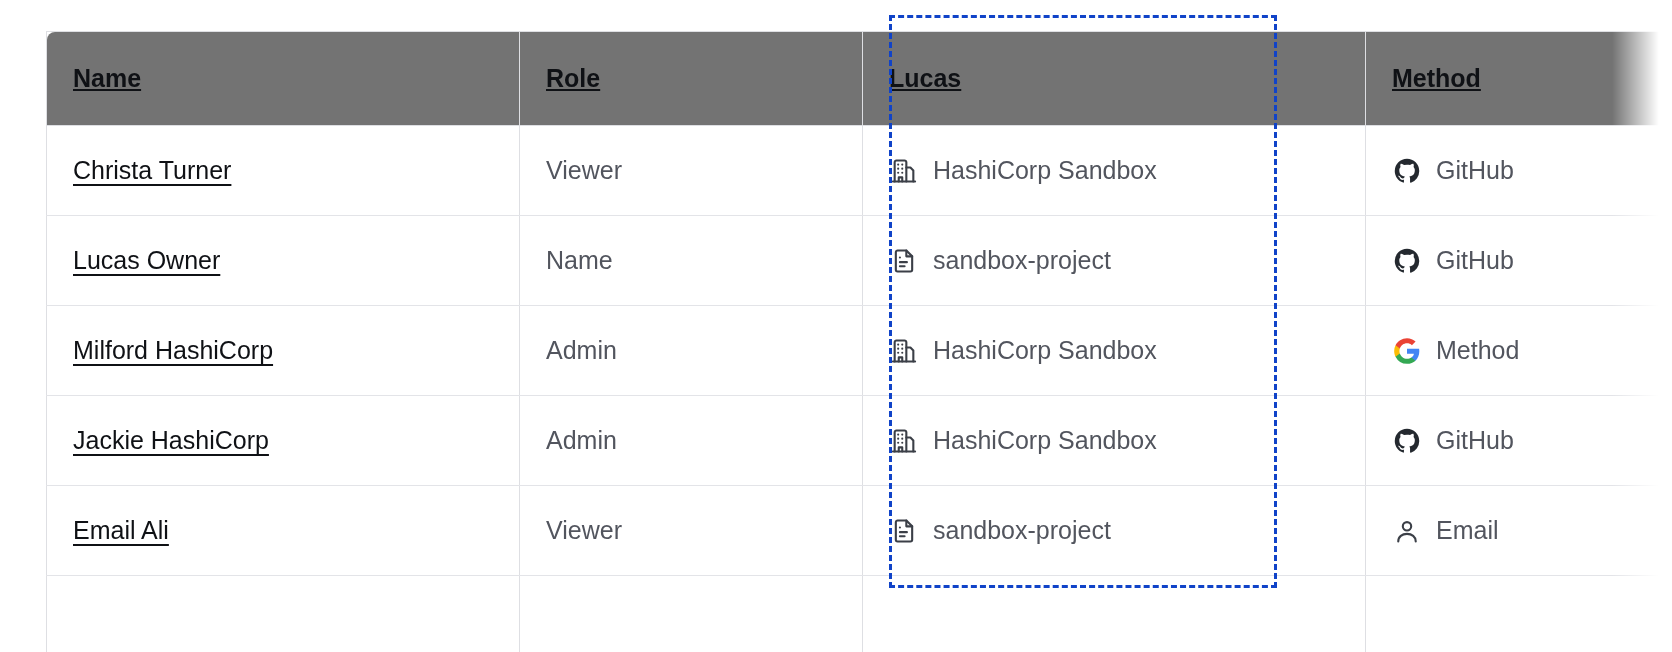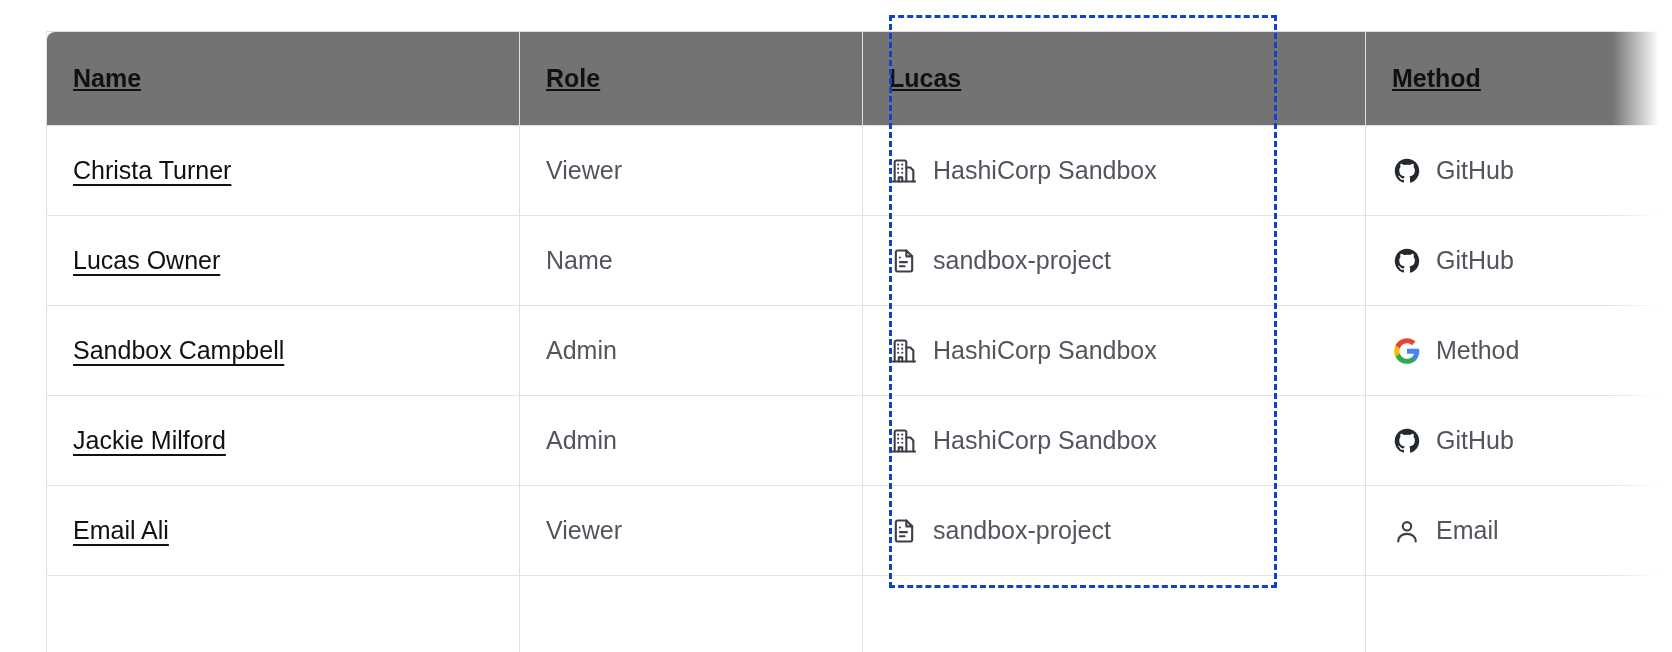--- a/index.html
+++ b/index.html
@@ -194,21 +194,21 @@
                   <path d="M12 1.5A10.5 10.5 0 0 0 1.5 12c0 4.64 3.01 8.57 7.18 9.96.52.1.71-.23.71-.5 0-.25-.01-1.07-.01-1.95-2.63.48-3.31-.64-3.52-1.23-.12-.3-.63-1.23-1.08-1.48-.37-.2-.9-.68-.01-.7.83-.01 1.43.77 1.63 1.08.95 1.6 2.48 1.15 3.09.88.1-.69.37-1.15.67-1.42-2.33-.26-4.77-1.17-4.77-5.18 0-1.14.41-2.08 1.07-2.82-.11-.26-.46-1.33.1-2.76 0 0 .88-.28 2.87 1.08a9.7 9.7 0 0 1 2.61-.35c.89 0 1.78.12 2.61.35 1.99-1.37 2.87-1.08 2.87-1.08.57 1.43.21 2.5.11 2.76.66.74 1.07 1.67 1.07 2.82 0 4.03-2.45 4.92-4.78 5.18.38.33.71.96.71 1.95 0 1.41-.01 2.54-.01 2.89 0 .28.19.61.71.5A10.52 10.52 0 0 0 22.5 12 10.5 10.5 0 0 0 12 1.5Z"></path>
                 </svg>
               </span>
               <span class="txt">GitHub</span>
             </span>
           </td>
         </tr>
 
         <tr>
           <td>
-            <a class="name-link">Sandbox Campbell</a>
+            <a class="name-link">Milford HashiCorp</a>
           </td>
           <td>Admin</td>
           <td>
             <span class="cell-inline">
               <span class="ico">
                 <svg width="28" height="28" viewBox="0 0 24 24" fill="none" stroke="#3b3f47" stroke-width="1.8" stroke-linecap="round" stroke-linejoin="round">
                   <path d="M4 21V4.5A1.5 1.5 0 0 1 5.5 3h7A1.5 1.5 0 0 1 14 4.5V21"></path>
                   <path d="M14 9h3.5L20 11.5V21"></path>
                   <path d="M2.5 21h19"></path>
                   <path d="M7 6.5h.01M10.5 6.5h.01M7 10h.01M10.5 10h.01M7 13.5h.01M10.5 13.5h.01"></path>
@@ -228,21 +228,21 @@
                   <path fill="#ea4335" d="M24 10.75c3.23 0 6.13 1.11 8.41 3.29l6.31-6.31C34.91 4.18 29.93 2 24 2 15.4 2 7.96 6.93 4.34 14.12l7.35 5.7c1.73-5.2 6.58-9.07 12.31-9.07Z"></path>
                 </svg>
               </span>
               <span class="txt">Method</span>
             </span>
           </td>
         </tr>
 
         <tr>
           <td>
-            <a class="name-link">Jackie Milford</a>
+            <a class="name-link">Jackie HashiCorp</a>
           </td>
           <td>Admin</td>
           <td>
             <span class="cell-inline">
               <span class="ico">
                 <svg width="28" height="28" viewBox="0 0 24 24" fill="none" stroke="#3b3f47" stroke-width="1.8" stroke-linecap="round" stroke-linejoin="round">
                   <path d="M4 21V4.5A1.5 1.5 0 0 1 5.5 3h7A1.5 1.5 0 0 1 14 4.5V21"></path>
                   <path d="M14 9h3.5L20 11.5V21"></path>
                   <path d="M2.5 21h19"></path>
                   <path d="M7 6.5h.01M10.5 6.5h.01M7 10h.01M10.5 10h.01M7 13.5h.01M10.5 13.5h.01"></path>

